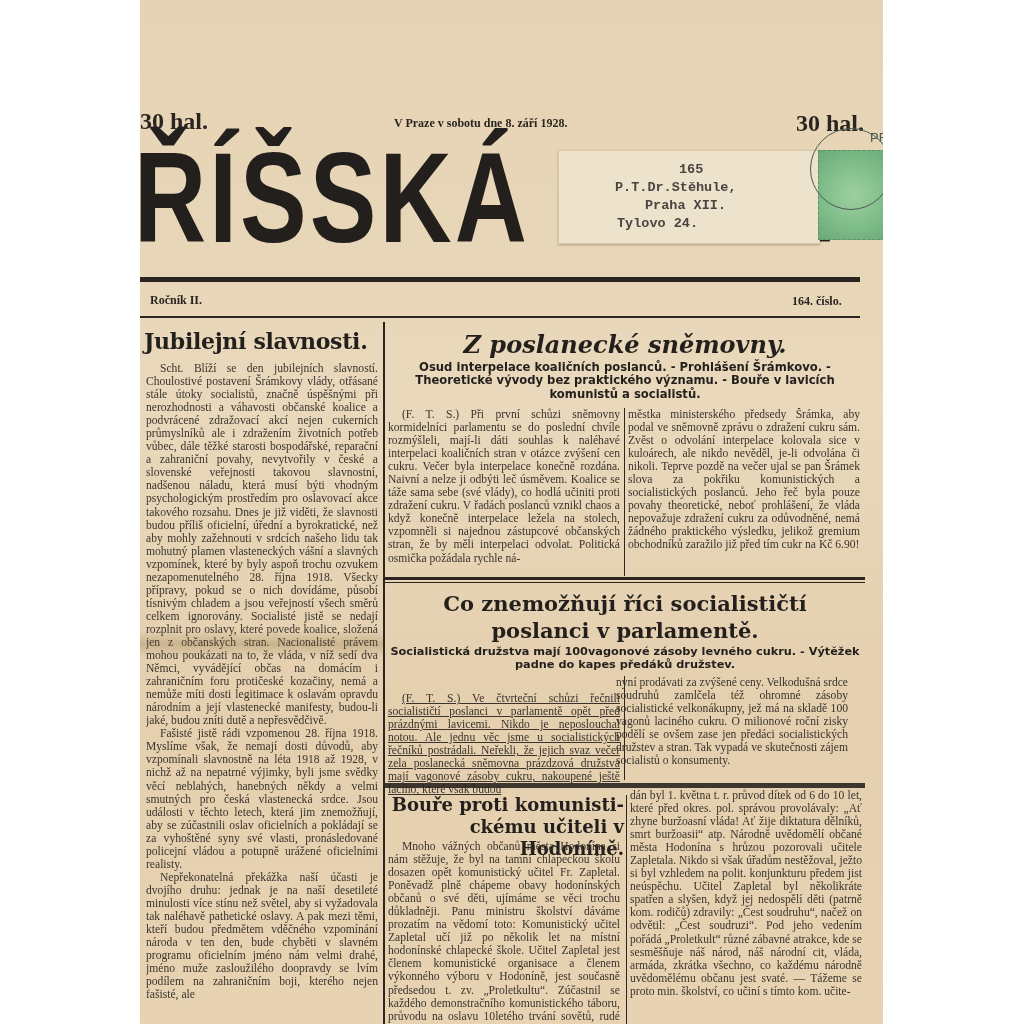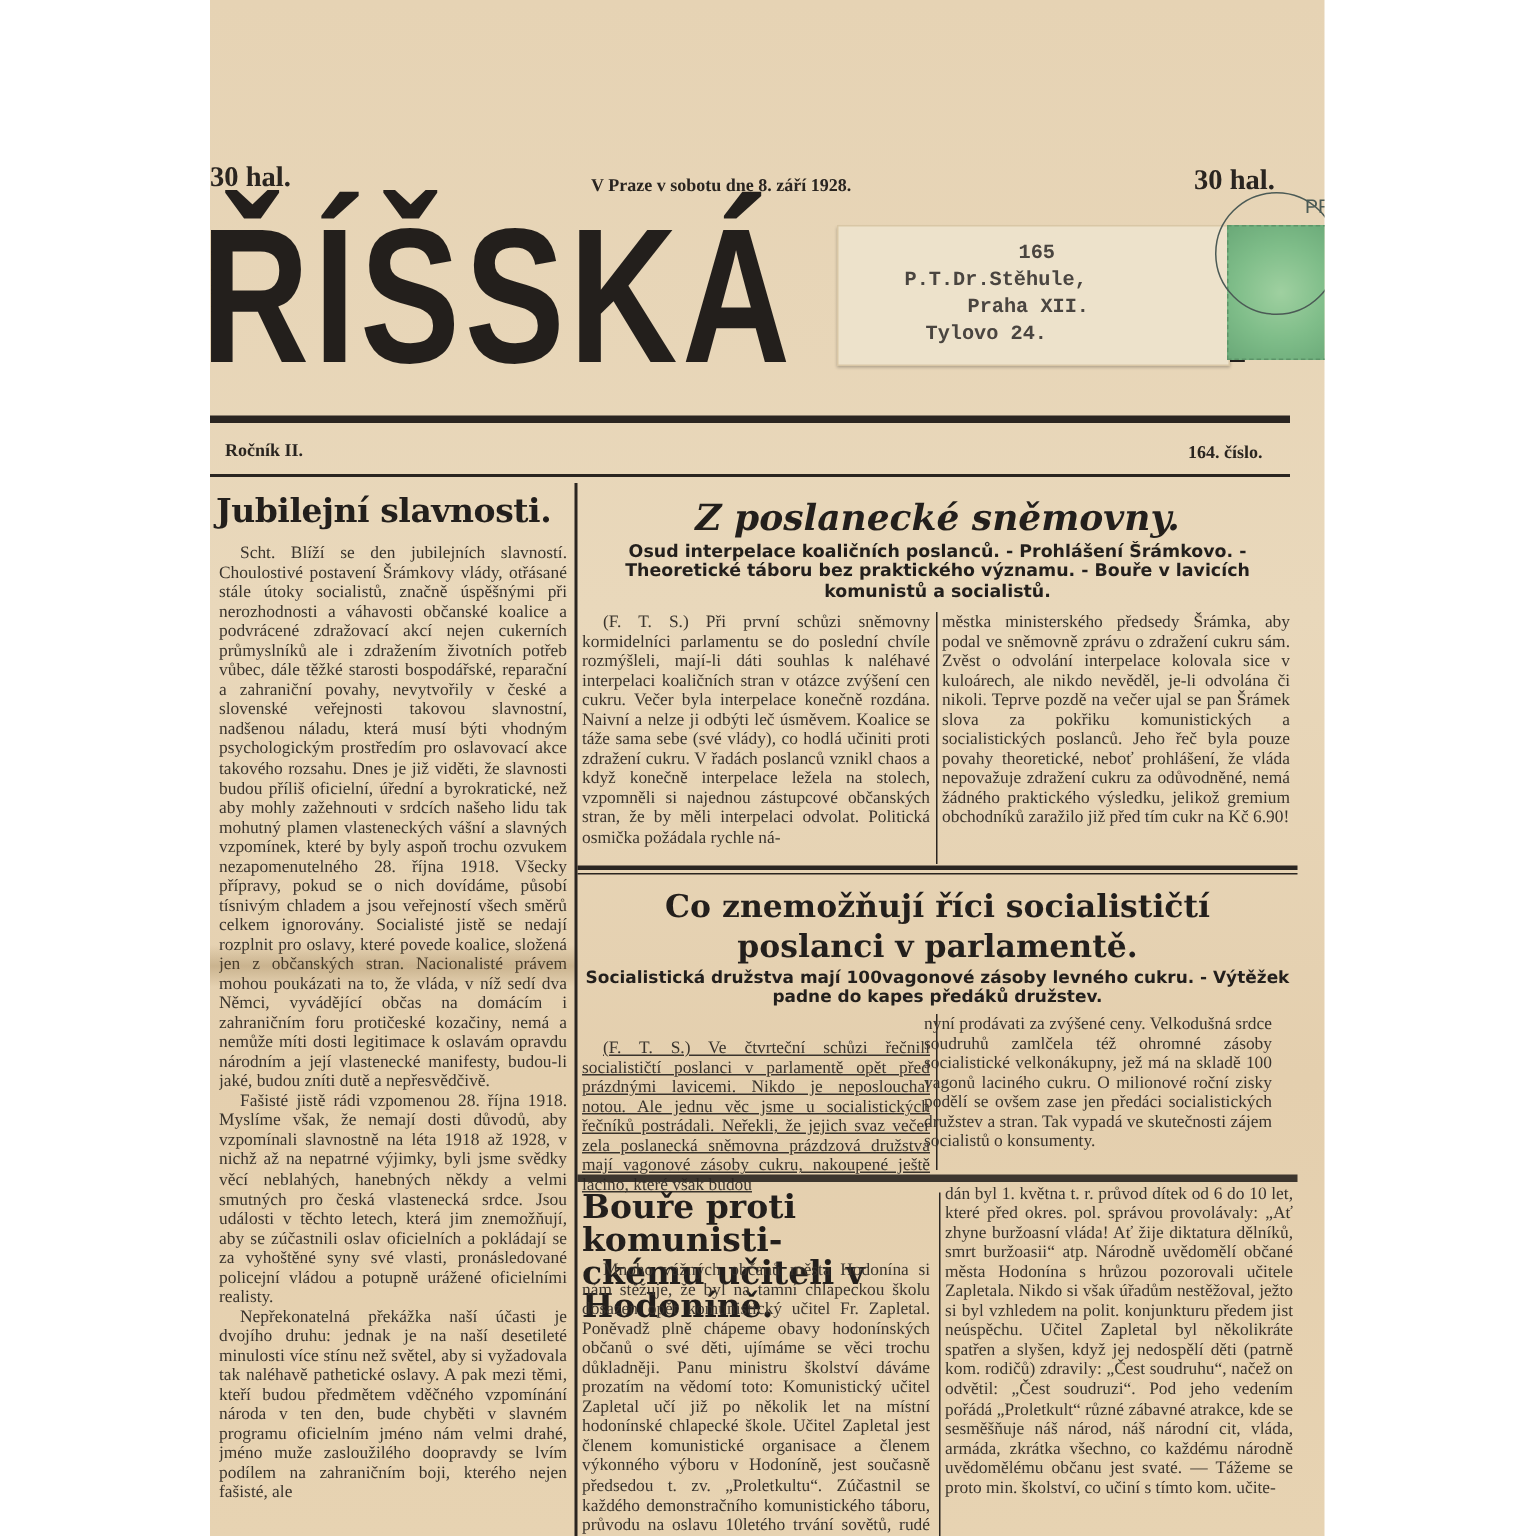--- a/index.html
+++ b/index.html
@@ -3,21 +3,21 @@
 <meta charset="utf-8">
 <style>
   html, body { margin:0; padding:0; background:#ffffff; }
   body { width:1024px; height:1024px; position:relative; overflow:hidden; font-family:"Liberation Serif", serif; }
   .paper {
     position:absolute; left:140px; top:0; width:743px; height:1024px;
     background: linear-gradient(180deg,#e6d3b4 0%,#e9d8bb 40%,#e4cfae 70%,#e7d3b2 100%);
     color:#2a2520; overflow:hidden;
   }
   .abs { position:absolute; }
-  .price { font-family:"Liberation Serif", serif; font-weight:bold; font-size:19px; color:#2a2520; }
+  .price { font-family:"Liberation Serif", serif; font-weight:bold; font-size:24px; color:#2a2520; }
   .dateline { font-family:"Liberation Serif", serif; font-weight:bold; font-size:12px; }
   .masthead {
     font-family:"Liberation Sans", sans-serif; font-weight:900; font-size:128px; line-height:1;
     letter-spacing:4px; color:#231f1c; transform:scaleX(0.78); transform-origin:left top;
   }
   .thickbar { background:#2a2520; }
   .label-sticker {
     background:#ede2cb; border:1px solid #d9c7a6; box-shadow:0 1px 2px rgba(0,0,0,0.25);
     font-family:"Liberation Mono", monospace; font-size:13.5px; color:#4a4540; line-height:18px;font-weight:bold;
   }
@@ -46,21 +46,21 @@
 
   <div class="abs price" style="left:0; top:108px;">30 hal.</div>
   <div class="abs dateline" style="left:254px; top:116px;">V Praze v sobotu dne 8. září 1928.</div>
   <div class="abs price" style="left:656px; top:110px;">30 hal.</div>
 
   <div class="abs masthead" style="left:-6px; top:134px;">ŘÍŠSKÁ</div>
   <div class="abs masthead" style="left:535px; top:134px; width:210px; overflow:hidden; color:#231f1c;">STRÁŽ</div>
 
   <div class="abs label-sticker" style="left:418px; top:150px; width:260px; height:92px;">
     <div style="position:absolute; left:120px; top:10px;">165</div>
-    <div style="position:absolute; left:44px; top:28px;">P.T.Dr.Stěhule,</div>
+    <div style="position:absolute; left:56px; top:28px;">P.T.Dr.Stěhule,</div>
     <div style="position:absolute; left:74px; top:46px;margin-left:12px;">Praha XII.</div>
     <div style="position:absolute; left:58px; top:64px;">Tylovo 24.</div>
   </div>
 
   <div class="abs stamp" style="left:678px; top:150px; width:70px; height:88px;"></div>
   <div class="abs stamp-ring" style="left:670px; top:128px; width:80px; height:80px;"></div>
   <div class="abs" style="left:730px; top:130px; font-family:'Liberation Sans', sans-serif; font-size:13px; color:#4b5a55;">PRAHA</div>
 
   <div class="abs thickbar" style="left:0; top:277px; width:720px; height:5px;"></div>
   <div class="abs subhead" style="left:10px; top:293px; font-size:12px;">Ročník II.</div>
@@ -71,21 +71,21 @@
   <div class="abs body-text col" style="left:6px; top:362px; width:232px; height:662px;">
     <p>Scht. Blíží se den jubilejních slavností. Choulostivé postavení Šrámkovy vlády, otřásané stále útoky socialistů, značně úspěšnými při nerozhodnosti a váhavosti občanské koalice a podvrácené zdražovací akcí nejen cukerních průmyslníků ale i zdražením životních potřeb vůbec, dále těžké starosti bospodářské, reparační a zahraniční povahy, nevytvořily v české a slovenské veřejnosti takovou slavnostní, nadšenou náladu, která musí býti vhodným psychologickým prostředím pro oslavovací akce takového rozsahu. Dnes je již viděti, že slavnosti budou příliš oficielní, úřední a byrokratické, než aby mohly zažehnouti v srdcích našeho lidu tak mohutný plamen vlasteneckých vášní a slavných vzpomínek, které by byly aspoň trochu ozvukem nezapomenutelného 28. října 1918. Všecky přípravy, pokud se o nich dovídáme, působí tísnivým chladem a jsou veřejností všech směrů celkem ignorovány. Socialisté jistě se nedají rozplnit pro oslavy, které povede koalice, složená jen z občanských stran. Nacionalisté právem mohou poukázati na to, že vláda, v níž sedí dva Němci, vyvádějící občas na domácím i zahraničním foru protičeské kozačiny, nemá a nemůže míti dosti legitimace k oslavám opravdu národním a její vlastenecké manifesty, budou-li jaké, budou zníti dutě a nepřesvědčivě.</p>
     <p>Fašisté jistě rádi vzpomenou 28. října 1918. Myslíme však, že nemají dosti důvodů, aby vzpomínali slavnostně na léta 1918 až 1928, v nichž až na nepatrné výjimky, byli jsme svědky věcí neblahých, hanebných někdy a velmi smutných pro česká vlastenecká srdce. Jsou události v těchto letech, která jim znemožňují, aby se zúčastnili oslav oficielních a pokládají se za vyhoštěné syny své vlasti, pronásledované policejní vládou a potupně urážené oficielními realisty.</p>
     <p>Nepřekonatelná překážka naší účasti je dvojího druhu: jednak je na naší desetileté minulosti více stínu než světel, aby si vyžadovala tak naléhavě pathetické oslavy. A pak mezi těmi, kteří budou předmětem vděčného vzpomínání národa v ten den, bude chyběti v slavném programu oficielním jméno nám velmi drahé, jméno muže zasloužilého doopravdy se lvím podílem na zahraničním boji, kterého nejen fašisté, ale</p>
   </div>
   <div class="abs fold" style="left:0; top:630px; width:245px; height:28px;"></div>
 
   <div class="abs vrule" style="left:243px; top:322px; height:702px;"></div>
 
   <div class="abs" style="left:245px; top:330px; width:480px; text-align:center; font-family:'DejaVu Serif', serif; font-style:italic; font-weight:bold; font-size:24px; color:#231f1c;">Z poslanecké sněmovny.</div>
-  <div class="abs sans-deck" style="left:248px; top:361px; width:474px; font-size:11.6px; line-height:13.3px;">Osud interpelace koaličních poslanců. - Prohlášení Šrámkovo. - Theoretické táboru bez praktického významu. - Bouře v lavicích komunistů a socialistů.</div>
+  <div class="abs sans-deck" style="left:248px; top:361px; width:474px; font-size:11.6px; line-height:13.3px;">Osud interpelace koaličních poslanců. - Prohlášení Šrámkovo. - Theoretické vývody bez praktického významu. - Bouře v lavicích komunistů a socialistů.</div>
   <div class="abs body-text col" style="left:248px; top:408px; width:232px; height:170px;">
     <p>(F. T. S.) Při první schůzi sněmovny kormidelníci parlamentu se do poslední chvíle rozmýšleli, mají-li dáti souhlas k naléhavé interpelaci koaličních stran v otázce zvýšení cen cukru. Večer byla interpelace konečně rozdána. Naivní a nelze ji odbýti leč úsměvem. Koalice se táže sama sebe (své vlády), co hodlá učiniti proti zdražení cukru. V řadách poslanců vznikl chaos a když konečně interpelace ležela na stolech, vzpomněli si najednou zástupcové občanských stran, že by měli interpelaci odvolat. Politická osmička požádala rychle ná-</p>
   </div>
   <div class="abs vrule" style="left:484px; top:408px; height:168px; width:1px;"></div>
   <div class="abs body-text col" style="left:488px; top:408px; width:232px; height:170px;">
     <p style="text-indent:0">městka ministerského předsedy Šrámka, aby podal ve sněmovně zprávu o zdražení cukru sám. Zvěst o odvolání interpelace kolovala sice v kuloárech, ale nikdo nevěděl, je-li odvolána či nikoli. Teprve pozdě na večer ujal se pan Šrámek slova za pokřiku komunistických a socialistických poslanců. Jeho řeč byla pouze povahy theoretické, neboť prohlášení, že vláda nepovažuje zdražení cukru za odůvodněné, nemá žádného praktického výsledku, jelikož gremium obchodníků zaražilo již před tím cukr na Kč 6.90!</p>
   </div>
   <div class="abs hrule" style="left:245px; top:577px; width:480px; height:3px;"></div>
   <div class="abs hrule" style="left:245px; top:582px; width:480px; height:1px;"></div>
 
@@ -96,21 +96,21 @@
   <div class="abs sans-deck" style="left:245px; top:645px; width:480px; font-size:11.3px; line-height:13px;">Socialistická družstva mají 100vagonové zásoby levného cukru. - Výtěžek padne do kapes předáků družstev.</div>
   <div class="abs body-text col" style="left:248px; top:692px; width:232px; height:106px;text-decoration:underline;">
     <p>(F. T. S.) Ve čtvrteční schůzi řečnili socialističtí poslanci v parlamentě opět před prázdnými lavicemi. Nikdo je neposlouchal notou. Ale jednu věc jsme u socialistických řečníků postrádali. Neřekli, že jejich svaz večer zela poslanecká sněmovna prázdzová družstva mají vagonové zásoby cukru, nakoupené ještě lacino, které však budou</p>
   </div>
   <div class="abs vrule" style="left:484px; top:676px; height:104px; width:1px;"></div>
   <div class="abs body-text col" style="left:476px; top:676px; width:232px; height:106px;">
     <p style="text-indent:0">nyní prodávati za zvýšené ceny. Velkodušná srdce soudruhů zamlčela též ohromné zásoby socialistické velkonákupny, jež má na skladě 100 vagonů laciného cukru. O milionové roční zisky podělí se ovšem zase jen předáci socialistických družstev a stran. Tak vypadá ve skutečnosti zájem socialistů o konsumenty.</p>
   </div>
   <div class="abs hrule" style="left:245px; top:783px; width:480px; height:5px; opacity:0.9;"></div>
 
-  <div class="abs headline-serif" style="left:248px; top:794px; width:236px; text-align:left; font-size:22px; line-height:22px;">
+  <div class="abs headline-serif" style="left:248px; top:794px; width:236px; text-align:right; font-size:18px; line-height:22px;">
     <div>Bouře proti komunisti-</div>
     <div>ckému učiteli v Hodoníně.</div>
   </div>
   <div class="abs body-text col" style="left:248px; top:840px; width:232px; height:184px;">
     <p>Mnoho vážných občanů města Hodonína si nám stěžuje, že byl na tamní chlapeckou školu dosazen opět komunistický učitel Fr. Zapletal. Poněvadž plně chápeme obavy hodonínských občanů o své děti, ujímáme se věci trochu důkladněji. Panu ministru školství dáváme prozatím na vědomí toto: Komunistický učitel Zapletal učí již po několik let na místní hodonínské chlapecké škole. Učitel Zapletal jest členem komunistické organisace a členem výkonného výboru v Hodoníně, jest současně předsedou t. zv. „Proletkultu“. Zúčastnil se každého demonstračního komunistického táboru, průvodu na oslavu 10letého trvání sovětů, rudé ar-</p>
   </div>
   <div class="abs vrule" style="left:486px; top:795px; height:229px; width:1px;"></div>
   <div class="abs body-text col" style="left:490px; top:789px; width:232px; height:228px;">
     <p style="text-indent:0">dán byl 1. května t. r. průvod dítek od 6 do 10 let, které před okres. pol. správou provolávaly: „Ať zhyne buržoasní vláda! Ať žije diktatura dělníků, smrt buržoasii“ atp. Národně uvědomělí občané města Hodonína s hrůzou pozorovali učitele Zapletala. Nikdo si však úřadům nestěžoval, ježto si byl vzhledem na polit. konjunkturu předem jist neúspěchu. Učitel Zapletal byl několikráte spatřen a slyšen, když jej nedospělí děti (patrně kom. rodičů) zdravily: „Čest soudruhu“, načež on odvětil: „Čest soudruzi“. Pod jeho vedením pořádá „Proletkult“ různé zábavné atrakce, kde se sesměšňuje náš národ, náš národní cit, vláda, armáda, zkrátka všechno, co každému národně uvědomělému občanu jest svaté. — Tážeme se proto min. školství, co učiní s tímto kom. učite-</p>
   </div>

